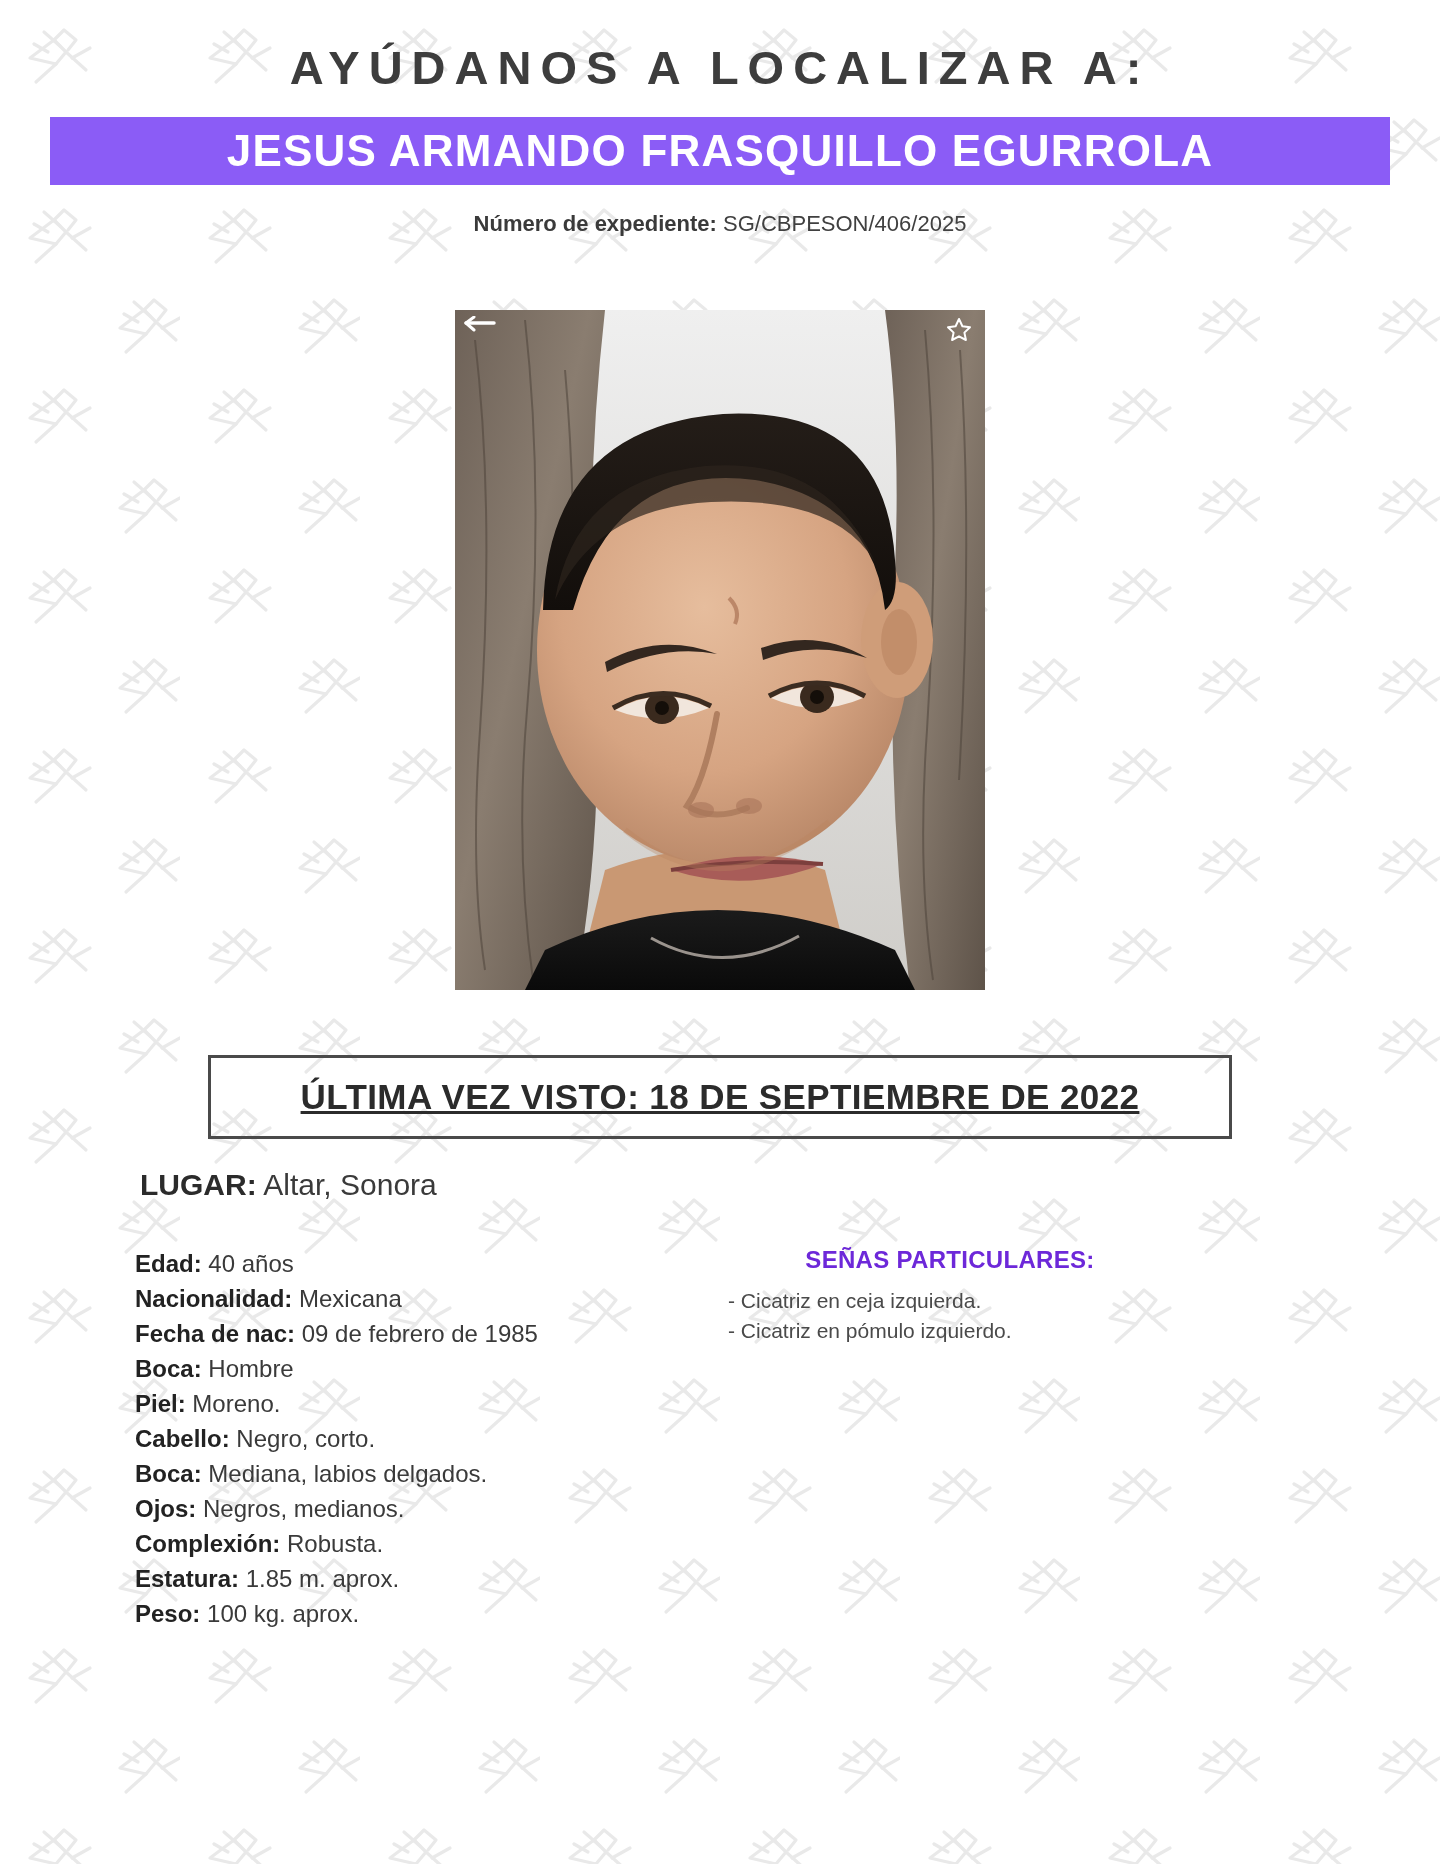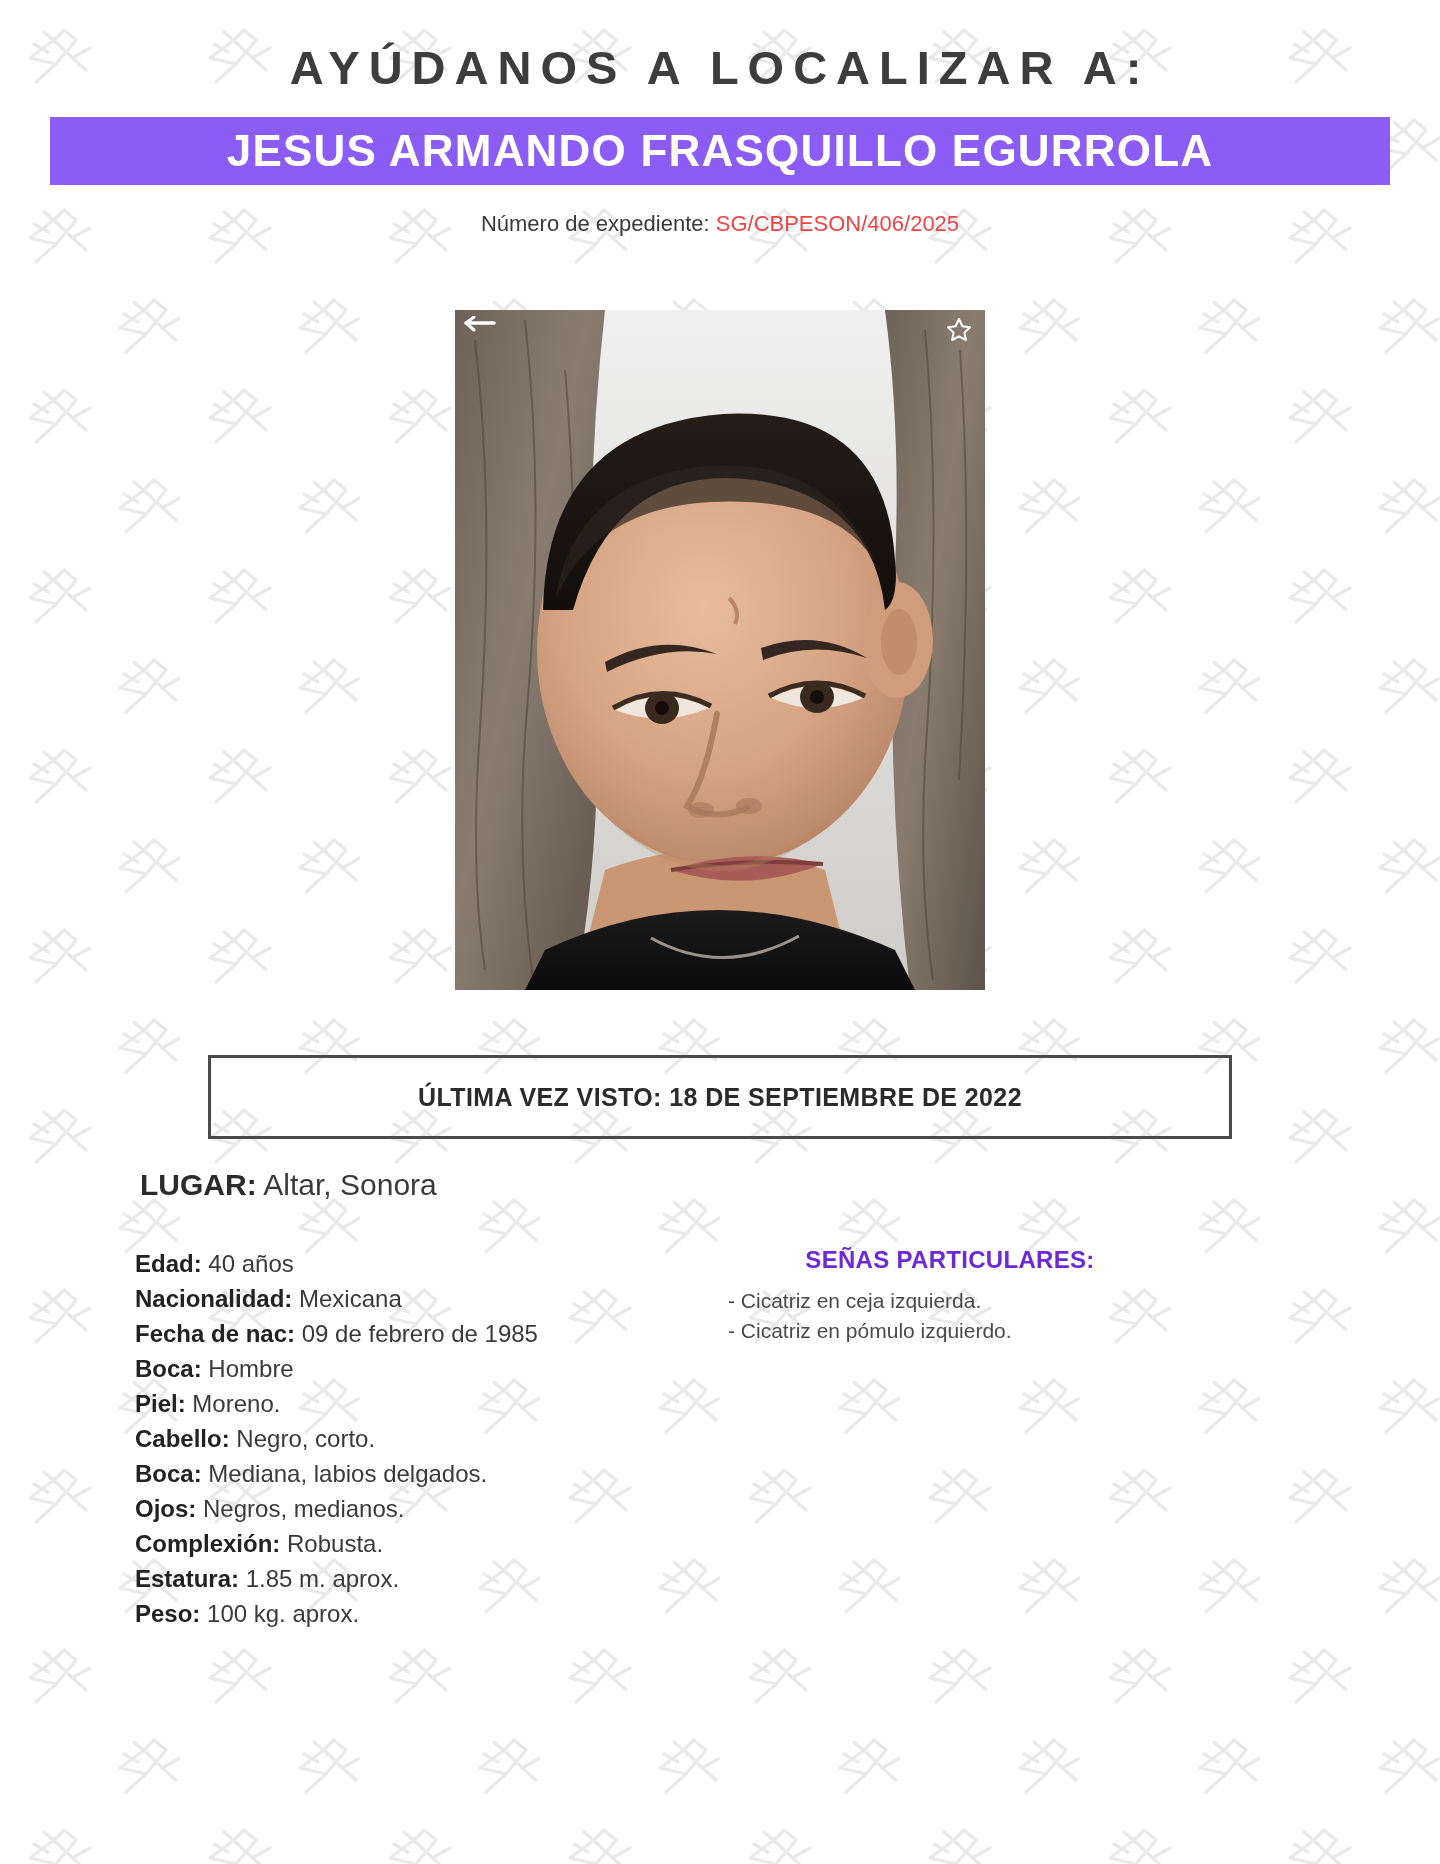--- a/index.html
+++ b/index.html
@@ -71,25 +71,25 @@
     font-family: "Liberation Sans", sans-serif;
   }
 
   .expediente {
     text-align: center;
     margin-top: 26px;
     font-size: 22px;
     color: #3a3a3a;
   }
   .expediente .lbl {
-    font-weight: normal;
+    font-weight: bold;
   }
   .expediente .val {
     font-weight: normal;
-    color: #ef4444;
+    color: #404040;
     margin-top: 20px;
   }
 
   
   .photo-wrap {
     position: absolute;
     left: 455px;
     top: 310px;
     width: 530px;
     height: 680px;
@@ -126,25 +126,26 @@
     top: 1055px;
     width: 1024px;
     height: 84px;
     border: 3px solid #4a4a4a;
     box-sizing: border-box;
     display: flex;
     align-items: center;
     justify-content: center;
   }
   .lastseen-text {
-    font-size: 25px;
+    font-size: 35px;
     font-weight: bold;
     color: #2b2b2b;
     letter-spacing: 0.4px;
     white-space: nowrap;
+    text-decoration: underline;
   }
 
   
   .lugar {
     position: absolute;
     left: 140px;
     top: 1168px;
     font-size: 30px;
     color: #3a3a3a;
   }

